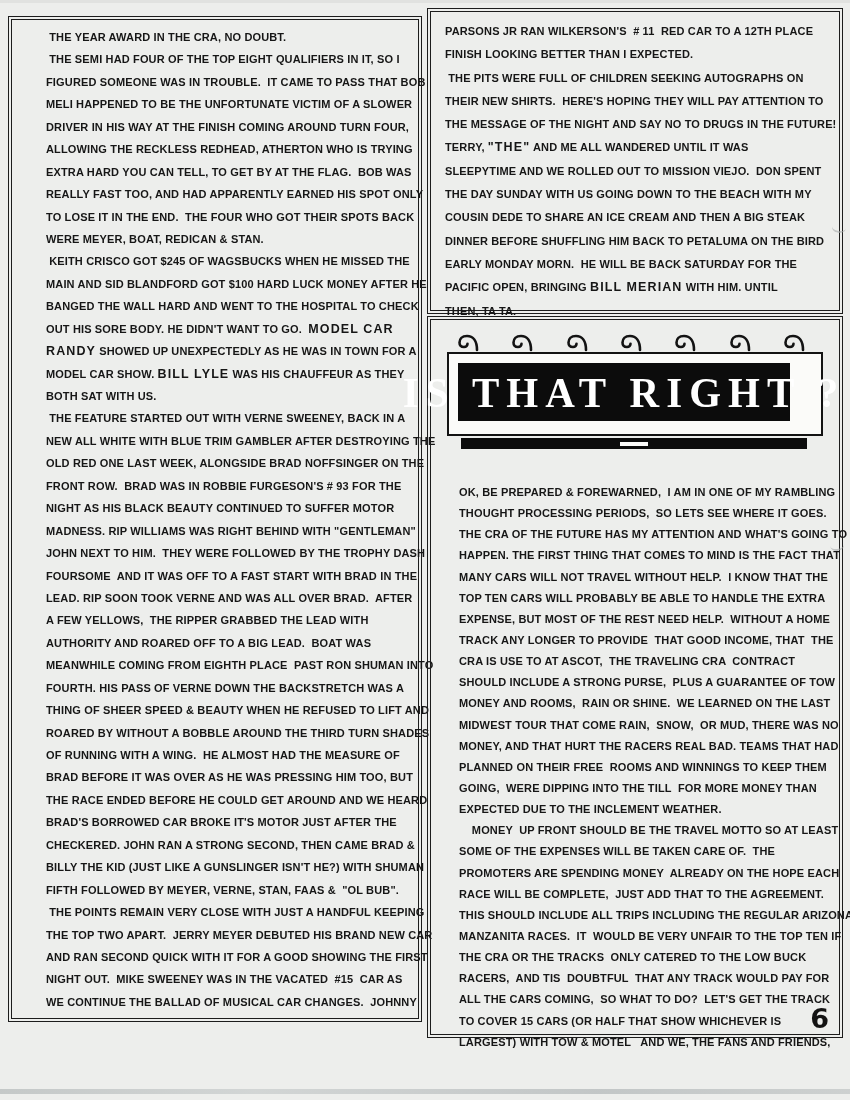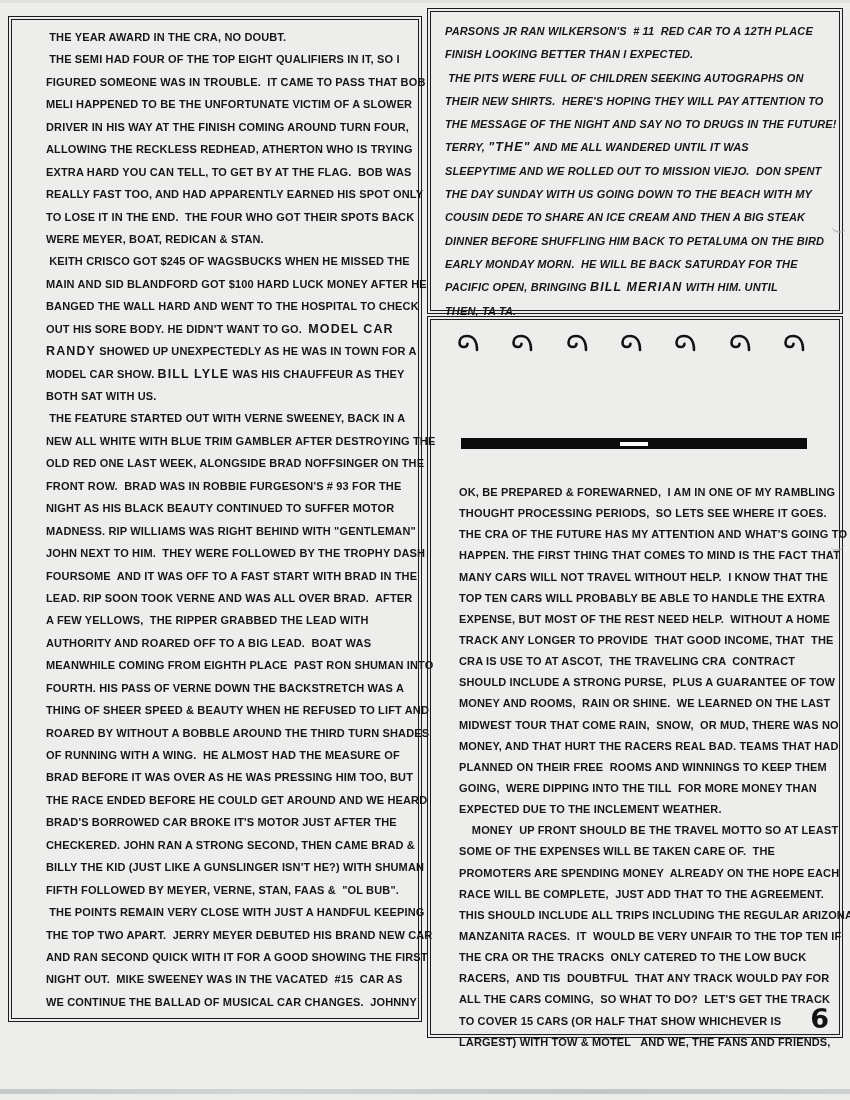--- a/index.html
+++ b/index.html
@@ -34,21 +34,21 @@
     white-space:pre;
     font-size:11px;
     font-weight:bold;
     letter-spacing:.15px;
     color:#161616;
   }
   .textcol .line{overflow:visible;}
   #left-lines{left:14px;top:6px;margin-left:20px;}
   #left-lines .line{height:22.45px;line-height:22.45px;}
   #rtop-lines{left:14px;top:8px;}
-  #rtop-lines .line{height:23.3px;line-height:23.3px;font-style:italic;}
+  #rtop-lines .line{height:23.3px;line-height:23.3px;}
   #rbot-lines{left:28px;top:130px;margin-top:32px;}
   #rbot-lines .line{height:21.15px;line-height:21.15px;}
   .emph{
     font-weight:900;
     font-size:12.5px;
     letter-spacing:1.1px;
   }
 
   
   #banner{position:absolute;left:0;top:0;width:408px;height:130px;}
@@ -139,20 +139,25 @@
           <svg width="24" height="22" viewBox="0 0 24 22">
             <path d="M22,18 C22,9 18,4 12,4 C7,4 4.5,7 4.5,10.5 C4.5,13.5 6.5,15 9,15 C11.3,15 12.5,13.6 12.5,11.8" fill="none" stroke="#131313" stroke-width="2.6" stroke-linecap="round"></path>
           </svg>
         </span>
         <span class="hook">
           <svg width="24" height="22" viewBox="0 0 24 22">
             <path d="M22,18 C22,9 18,4 12,4 C7,4 4.5,7 4.5,10.5 C4.5,13.5 6.5,15 9,15 C11.3,15 12.5,13.6 12.5,11.8" fill="none" stroke="#131313" stroke-width="2.6" stroke-linecap="round"></path>
           </svg>
         </span>
       </div>
+    <div id="banner-frame">
+      <div id="banner-black">
+        <span id="banner-title">IS THAT RIGHT ?</span>
+      </div>
+    </div>
     <div id="banner-shadow">
       <span class="notch"></span>
     </div>
   </div>
   <div id="rbot-lines" class="textcol"><div class="line"><span>OK, BE PREPARED &amp; FOREWARNED,  I AM IN ONE OF MY RAMBLING</span></div><div class="line"><span>THOUGHT PROCESSING PERIODS,  SO LETS SEE WHERE IT GOES.</span></div><div class="line"><span>THE CRA OF THE FUTURE HAS MY ATTENTION AND WHAT'S GOING TO</span></div><div class="line"><span>HAPPEN. THE FIRST THING THAT COMES TO MIND IS THE FACT THAT</span></div><div class="line"><span>MANY CARS WILL NOT TRAVEL WITHOUT HELP.  I KNOW THAT THE</span></div><div class="line"><span>TOP TEN CARS WILL PROBABLY BE ABLE TO HANDLE THE EXTRA</span></div><div class="line"><span>EXPENSE, BUT MOST OF THE REST NEED HELP.  WITHOUT A HOME</span></div><div class="line"><span>TRACK ANY LONGER TO PROVIDE  THAT GOOD INCOME, THAT  THE</span></div><div class="line"><span>CRA IS USE TO AT ASCOT,  THE TRAVELING CRA  CONTRACT</span></div><div class="line"><span>SHOULD INCLUDE A STRONG PURSE,  PLUS A GUARANTEE OF TOW</span></div><div class="line"><span>MONEY AND ROOMS,  RAIN OR SHINE.  WE LEARNED ON THE LAST</span></div><div class="line"><span>MIDWEST TOUR THAT COME RAIN,  SNOW,  OR MUD, THERE WAS NO</span></div><div class="line"><span>MONEY, AND THAT HURT THE RACERS REAL BAD. TEAMS THAT HAD</span></div><div class="line"><span>PLANNED ON THEIR FREE  ROOMS AND WINNINGS TO KEEP THEM</span></div><div class="line"><span>GOING,  WERE DIPPING INTO THE TILL  FOR MORE MONEY THAN</span></div><div class="line"><span>EXPECTED DUE TO THE INCLEMENT WEATHER.</span></div><div class="line"><span>    MONEY  UP FRONT SHOULD BE THE TRAVEL MOTTO SO AT LEAST</span></div><div class="line"><span>SOME OF THE EXPENSES WILL BE TAKEN CARE OF.  THE</span></div><div class="line"><span>PROMOTERS ARE SPENDING MONEY  ALREADY ON THE HOPE EACH</span></div><div class="line"><span>RACE WILL BE COMPLETE,  JUST ADD THAT TO THE AGREEMENT.</span></div><div class="line"><span>THIS SHOULD INCLUDE ALL TRIPS INCLUDING THE REGULAR ARIZONA</span></div><div class="line"><span>MANZANITA RACES.  IT  WOULD BE VERY UNFAIR TO THE TOP TEN IF</span></div><div class="line"><span>THE CRA OR THE TRACKS  ONLY CATERED TO THE LOW BUCK</span></div><div class="line"><span>RACERS,  AND TIS  DOUBTFUL  THAT ANY TRACK WOULD PAY FOR</span></div><div class="line"><span>ALL THE CARS COMING,  SO WHAT TO DO?  LET'S GET THE TRACK</span></div><div class="line"><span>TO COVER 15 CARS (OR HALF THAT SHOW WHICHEVER IS</span></div><div class="line"><span>LARGEST) WITH TOW &amp; MOTEL   AND WE, THE FANS AND FRIENDS,</span></div></div>
   <div id="page-number">6</div>
 </div>
 
 <div id="edge-mark-1" class="edge-mark"></div>
 <div id="edge-mark-2" class="edge-mark"></div>

